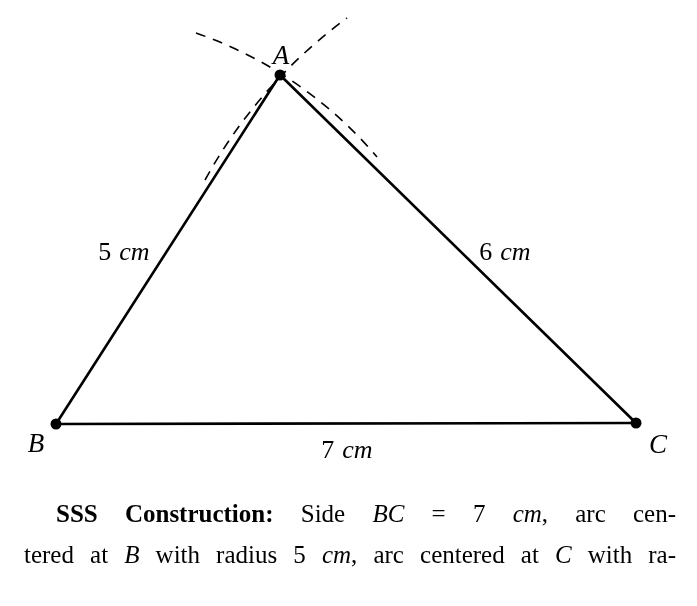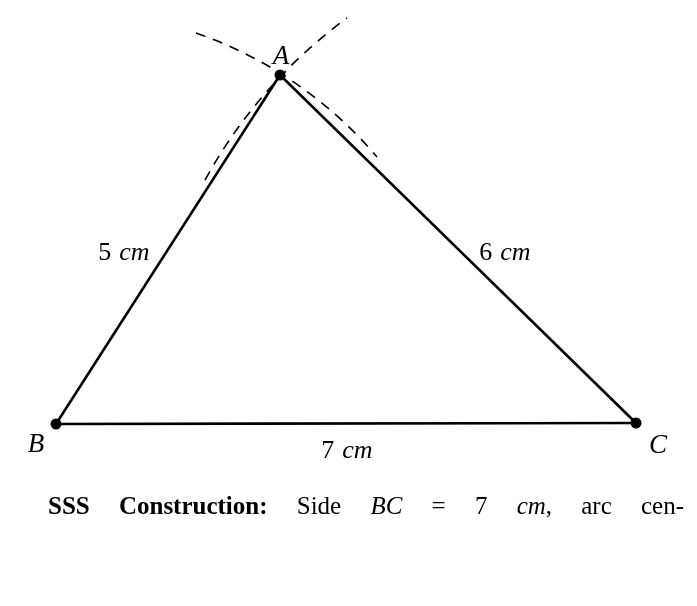--- a/index.html
+++ b/index.html
@@ -19,21 +19,21 @@
   .fig text   { fill:var(--ink); font-family:"Liberation Serif","DejaVu Serif",serif; }
   .vlabel     { font-size:27px; font-style:italic; }
   .slabel     { font-size:26px; }
   .slabel .num  { font-style:normal; }
   .slabel .unit { font-style:italic; }
   .caption {
     position:absolute;
     left:16px; right:13px; top:489px;
     font-size:25px; line-height:33px;
   }
-  .cap-line { margin:0; text-align:justify; text-align-last:justify; }
+  .cap-line { margin:8px; text-align:justify; text-align-last:justify; }
   .cap-line.first { text-indent:32px; }
   .cap-line span.b { font-weight:bold; }
   .cap-line span.i { font-style:italic; }
 </style>
 </head>
 <body>
 
 <figure class="page" style="margin:0">
 
   <svg class="fig" width="697" height="478" viewBox="0 0 697 478">
@@ -53,15 +53,16 @@
     <text class="vlabel" x="36" y="452" text-anchor="middle">B</text>
     <text class="vlabel" x="658" y="453" text-anchor="middle">C</text>
 
     <text class="slabel" x="124" y="260" text-anchor="middle"><tspan class="num">5</tspan><tspan class="unit" dx="8">cm</tspan></text>
     <text class="slabel" x="505" y="260" text-anchor="middle"><tspan class="num">6</tspan><tspan class="unit" dx="8">cm</tspan></text>
     <text class="slabel" x="347" y="458" text-anchor="middle"><tspan class="num">7</tspan><tspan class="unit" dx="8">cm</tspan></text>
   </svg>
 
   <figcaption class="caption">
     <p class="cap-line first"><span class="b">SSS Construction:</span><span> Side </span><span class="i">BC</span><span> = 7 </span><span class="i">cm</span><span>, arc cen-</span></p>
+    <p class="cap-line"><span>tered at </span><span class="i">B</span><span> with radius 5 </span><span class="i">cm</span><span>, arc centered at </span><span class="i">C</span><span> with ra-</span></p>
   </figcaption>
 
 </figure>
 
 </body></html>

